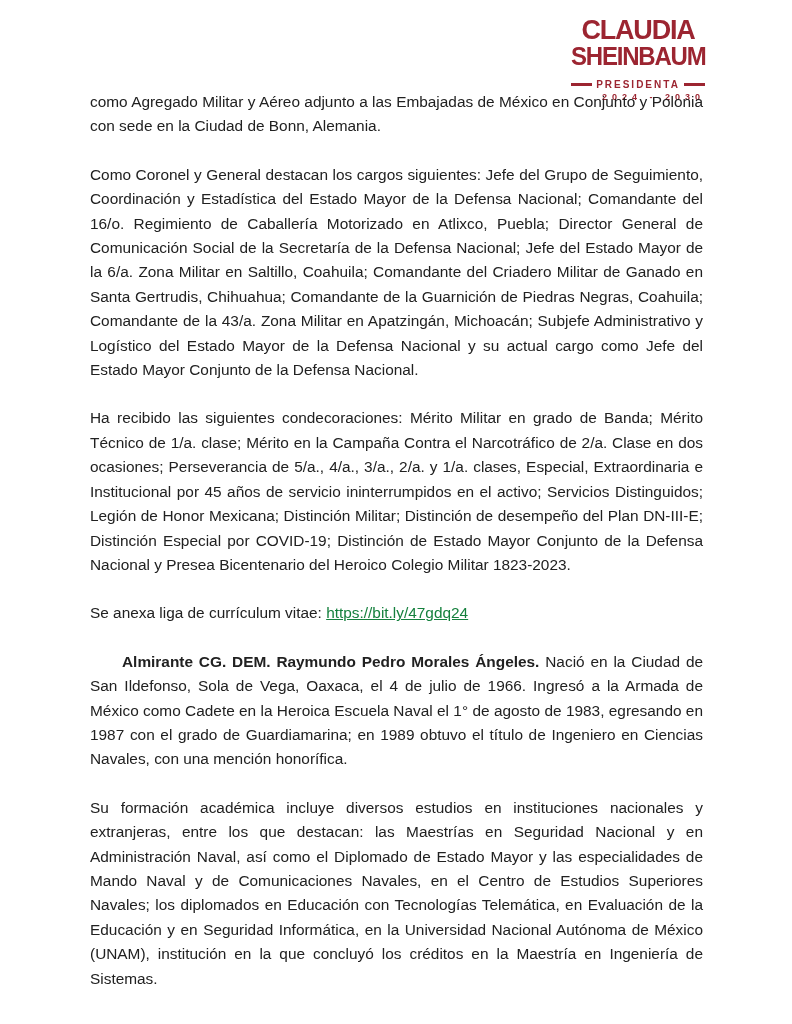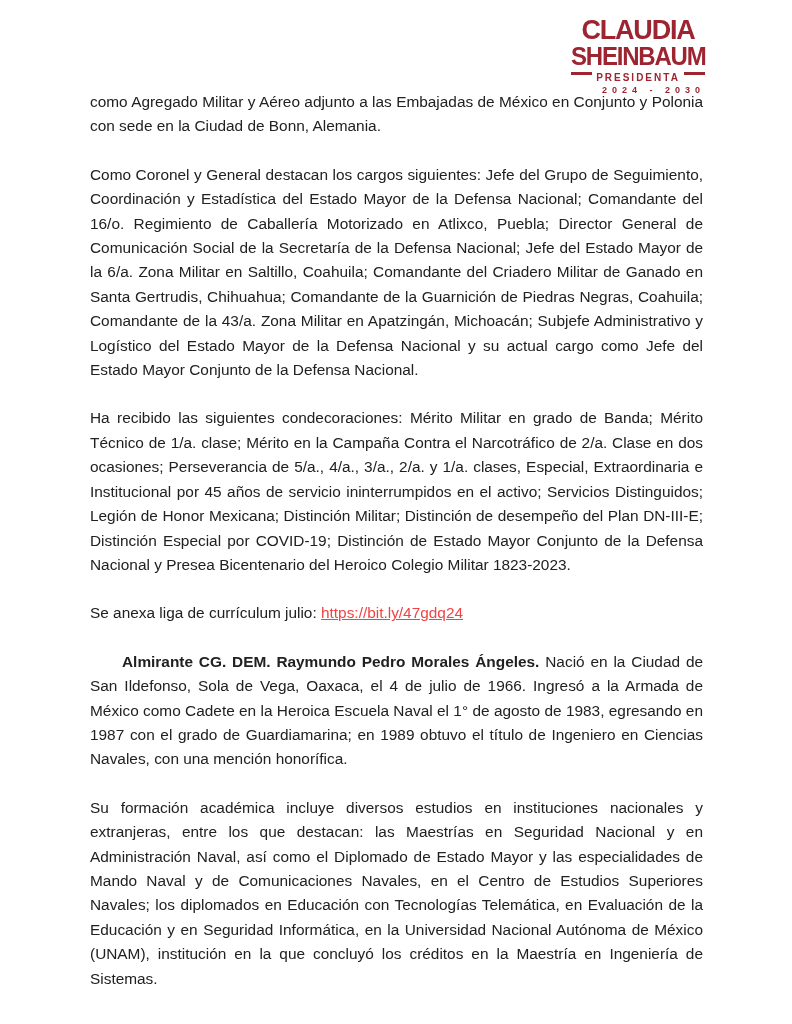--- a/index.html
+++ b/index.html
@@ -36,24 +36,24 @@
   .logo-line2 {
     font-size: 24px;
     font-weight: 800;
     letter-spacing: -1.2px;
     line-height: 1.0;
     margin-top: 1px;
     transform: scaleY(1.05);
   }
   .logo-title-row {
     display: flex;
-    align-items: flex-start;
+    align-items: center;
     justify-content: center;
     gap: 4px;
-    margin-top: 3px;
+    margin-top: 10px;
   }
   .logo-dash {
     flex: 1;
     height: 3px;
     background: #9c2531;
   }
   .logo-title {
     font-size: 10px;
     font-weight: 700;
     letter-spacing: 2px;
@@ -83,21 +83,21 @@
     margin: 0 0 24px 0;
   }
   .content p:last-child {
     margin-bottom: 8px;
   }
   .bold-lead {
     font-weight: 700;
     margin-left: 32px;
   }
   a.cv-link {
-    color: #ef4444;
+    color: #15803d;
     text-decoration: underline;
     cursor: pointer;
   }
 </style>
 </head>
 <body>
 
 <div class="page">
 
   <div class="logo" style="color: rgb(156, 37, 49);">
@@ -112,20 +112,20 @@
   </div>
 
   <div class="content">
 
     <p>como Agregado Militar y Aéreo adjunto a las Embajadas de México en Conjunto y Polonia con sede en la Ciudad de Bonn, Alemania.</p>
 
     <p>Como Coronel y General destacan los cargos siguientes: Jefe del Grupo de Seguimiento, Coordinación y Estadística del Estado Mayor de la Defensa Nacional; Comandante del 16/o. Regimiento de Caballería Motorizado en Atlixco, Puebla; Director General de Comunicación Social de la Secretaría de la Defensa Nacional; Jefe del Estado Mayor de la 6/a. Zona Militar en Saltillo, Coahuila; Comandante del Criadero Militar de Ganado en Santa Gertrudis, Chihuahua; Comandante de la Guarnición de Piedras Negras, Coahuila; Comandante de la 43/a. Zona Militar en Apatzingán, Michoacán; Subjefe Administrativo y Logístico del Estado Mayor de la Defensa Nacional y su actual cargo como Jefe del Estado Mayor Conjunto de la Defensa Nacional.</p>
 
     <p>Ha recibido las siguientes condecoraciones: Mérito Militar en grado de Banda; Mérito Técnico de 1/a. clase; Mérito en la Campaña Contra el Narcotráfico de 2/a. Clase en dos ocasiones; Perseverancia de 5/a., 4/a., 3/a., 2/a. y 1/a. clases, Especial, Extraordinaria e Institucional por 45 años de servicio ininterrumpidos en el activo; Servicios Distinguidos; Legión de Honor Mexicana; Distinción Militar; Distinción de desempeño del Plan DN-III-E; Distinción Especial por COVID-19; Distinción de Estado Mayor Conjunto de la Defensa Nacional y Presea Bicentenario del Heroico Colegio Militar 1823-2023.</p>
 
-    <p><span>Se anexa liga de currículum julio: </span><a href="#" class="cv-link">https://bit.ly/47gdq24</a></p>
+    <p><span>Se anexa liga de currículum vitae: </span><a href="#" class="cv-link">https://bit.ly/47gdq24</a></p>
 
     <p><span class="bold-lead">Almirante CG. DEM. Raymundo Pedro Morales Ángeles.</span><span> Nació en la Ciudad de San Ildefonso, Sola de Vega, Oaxaca, el 4 de julio de 1966. Ingresó a la Armada de México como Cadete en la Heroica Escuela Naval el 1° de agosto de 1983, egresando en 1987 con el grado de Guardiamarina; en 1989 obtuvo el título de Ingeniero en Ciencias Navales, con una mención honorífica.</span></p>
 
     <p>Su formación académica incluye diversos estudios en instituciones nacionales y extranjeras, entre los que destacan: las Maestrías en Seguridad Nacional y en Administración Naval, así como el Diplomado de Estado Mayor y las especialidades de Mando Naval y de Comunicaciones Navales, en el Centro de Estudios Superiores Navales; los diplomados en Educación con Tecnologías Telemática, en Evaluación de la Educación y en Seguridad Informática, en la Universidad Nacional Autónoma de México (UNAM), institución en la que concluyó los créditos en la Maestría en Ingeniería de Sistemas.</p>
 
   </div>
 </div>
 
 </body></html>

